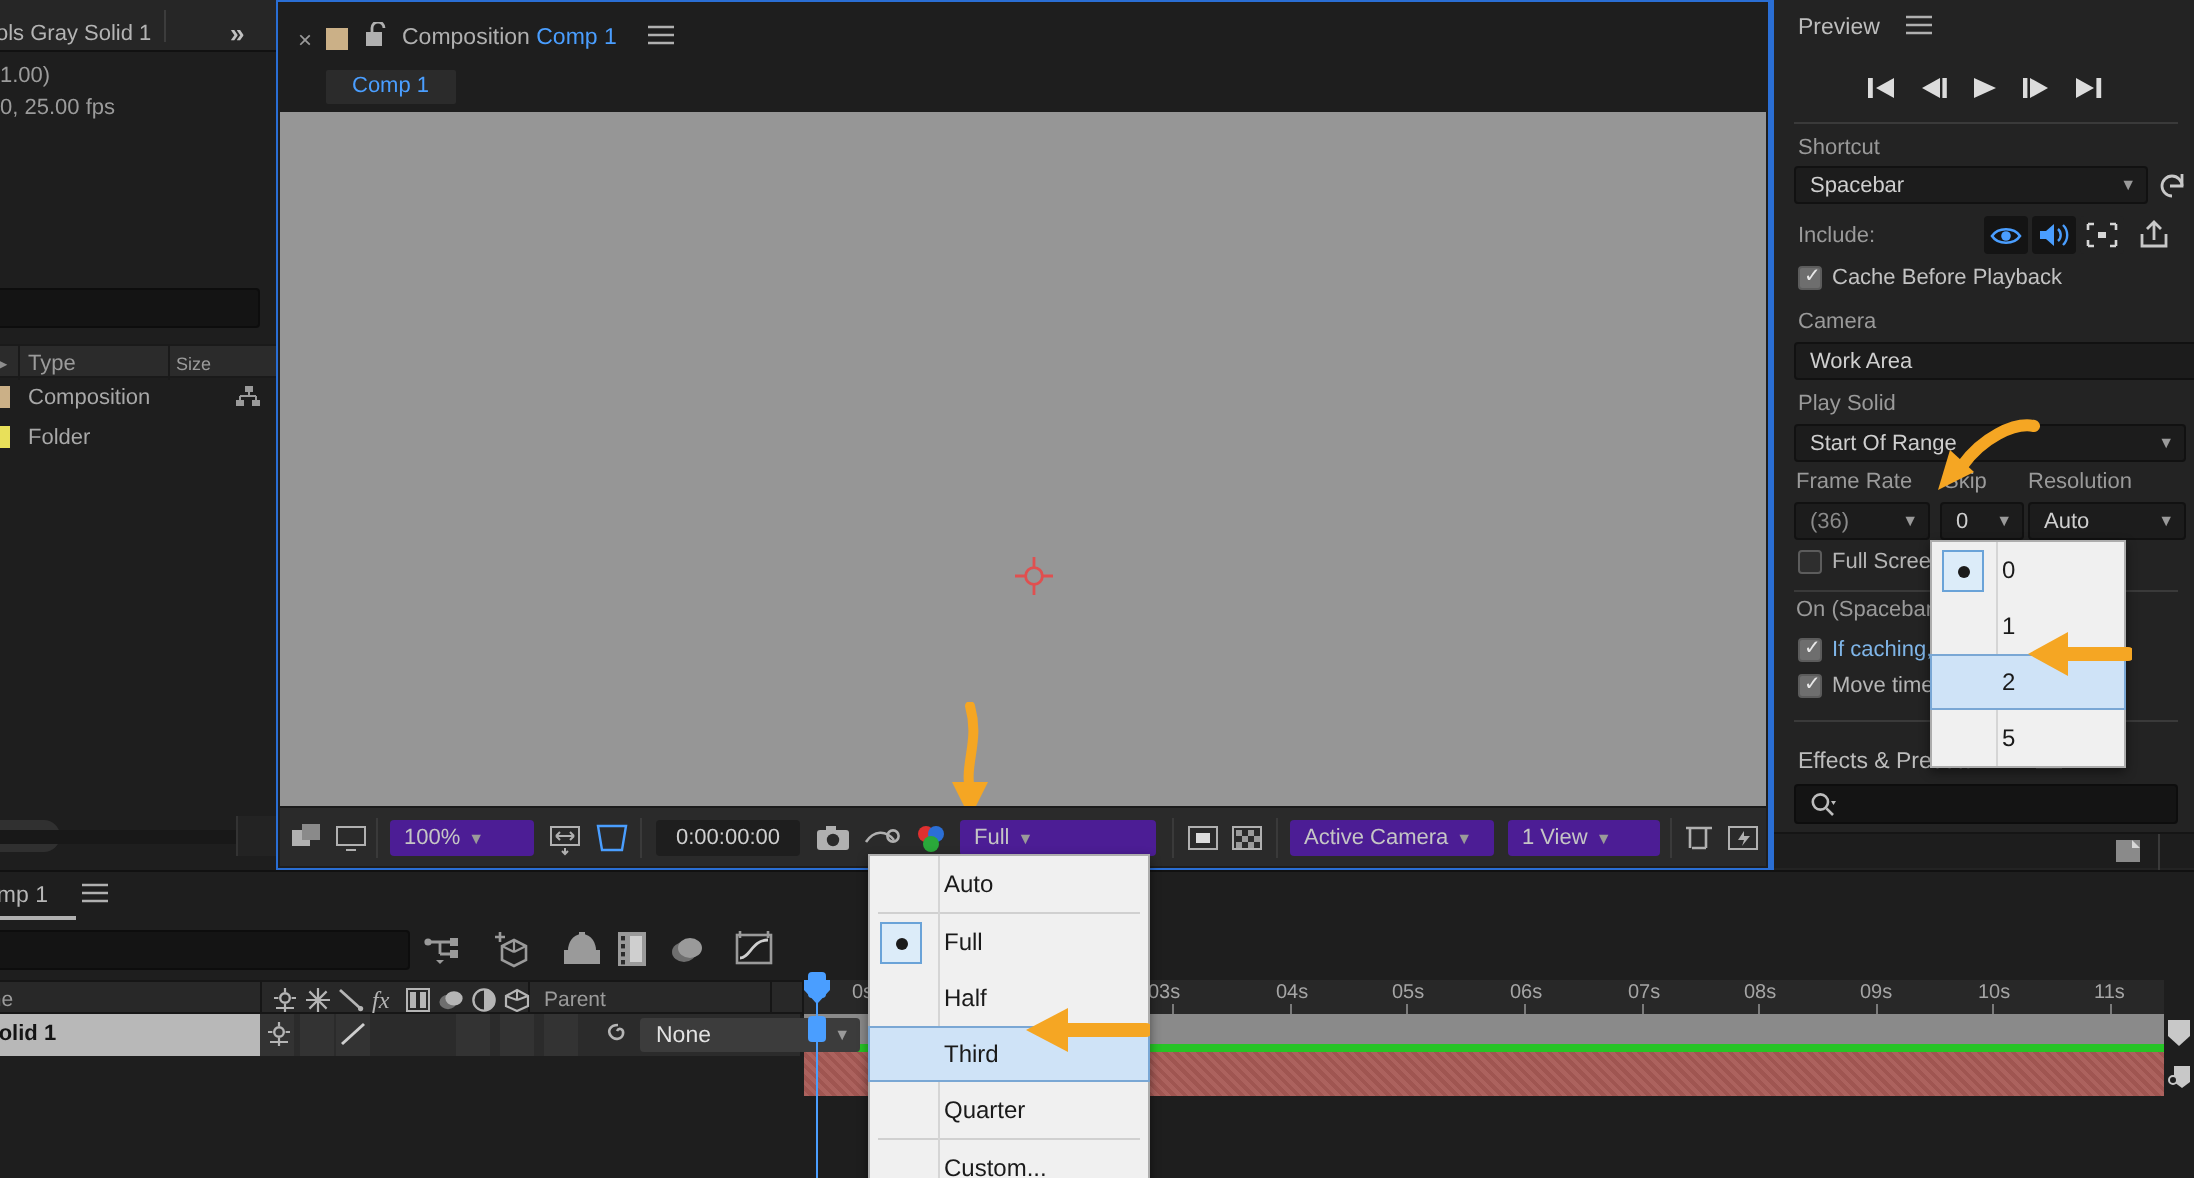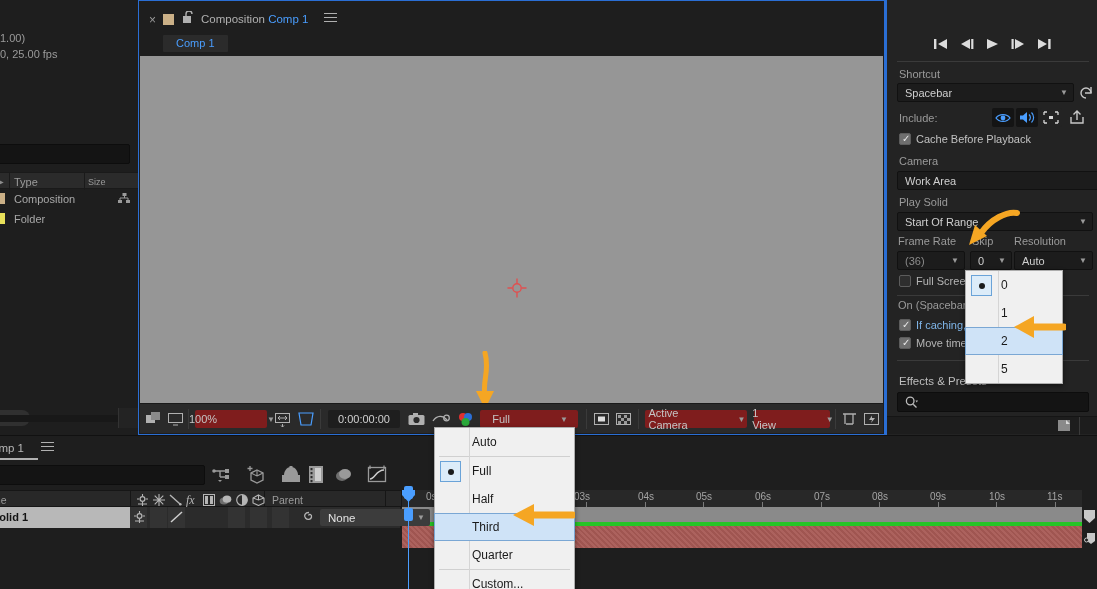--- a/index.html
+++ b/index.html
@@ -55,22 +55,22 @@
   .anchor { position:absolute; left:366px; top:221px; }
   .arrow-down { position:absolute; left:330px; top:295px; }
 
   .comp-toolbar { position:absolute; left:1px; top:402px; width:743px; height:30px;
                   background:#2a2a2a; border-top:1px solid #1a1a1a; }
   .ct-item { position:absolute; top:0; height:30px; display:flex; align-items:center; }
   .ct-sep { position:absolute; top:5px; width:1px; height:20px; background:#3a3a3a; }
   .ct-txt { color:#c5c5c5; font-size:11px; }
   .ct-field { background:#1e1e1e; border-radius:2px; height:18px; display:flex; align-items:center;
               padding:0 6px; color:#cfcfcf; }
-  .ct-sel { background:#7f1d1d; border-radius:2px; height:18px; display:flex; align-items:center;
-            justify-content:center; padding:0 5px 0 7px; color:#cfcfcf;gap:46px; }
+  .ct-sel { background:#4c1d95; border-radius:2px; height:18px; display:flex; align-items:center;
+            justify-content:flex-start; padding:0 5px 0 7px; color:#cfcfcf; }
   .caret { color:#9a9a9a; font-size:8px; margin-left:4px; }
 
   
   .right-panel { position:absolute; left:885px; top:0; width:212px; height:435px; background:#232323;
                  border-left:2px solid #2a6ed4; }
   .rp-head { position:absolute; left:0; top:0; width:210px; height:26px; }
   .rp-head .t { position:absolute; left:12px; top:8px; color:#bdbdbd; font-size:11.5px; }
   .rp-head .m { position:absolute; left:66px; top:7px; }
   .rp-transport { position:absolute; left:0; top:32px; width:210px; height:24px;
                   display:flex; align-items:center; justify-content:center; gap:12px;}
@@ -148,20 +148,25 @@
   .menu-skip .gutter { left:32px; }
 
   .ann-arrow { position:absolute; z-index:60; pointer-events:none; }
 </style>
 </head>
 <body>
 
 <div id="root">
 
   <div class="left-panel">
+    <div class="lp-tabbar">
+      <span class="lp-tabtext">ols Gray Solid 1</span>
+      <div class="lp-divider"></div>
+      <span class="lp-chev">»</span>
+    </div>
     <div class="lp-info">
       <div>1.00)</div>
       <div>0, 25.00 fps</div>
     </div>
     <div class="lp-search"></div>
     <div class="lp-colhdr">
       <span class="arr">▶</span>
       <span class="c1">Type</span>
       <span class="c2">Size</span>
       <div class="sep" style="left:9px"></div>
@@ -334,20 +339,26 @@
             <circle cx="7.5" cy="7.5" r="6.5" stroke="#b0b0b0" fill="none" stroke-width="1.3"></circle>
             <path d="M7.5 1 A6.5 6.5 0 0 1 13 9 L7.5 7.5 Z" fill="#b0b0b0"></path>
             <path d="M7.5 14 A6.5 6.5 0 0 1 2 6 L7.5 7.5 Z" fill="#b0b0b0"></path>
           </svg>
       </div>
       <div class="ct-item" style="left:820px; color:#4a9eff; font-size:11px">+0.0</div>
     </div>
   </div>
 
   <div class="right-panel">
+    <div class="rp-head">
+      <span class="t">Preview</span>
+      <svg class="m" width="13" height="11" viewBox="0 0 13 11">
+        <path d="M0 1.5h13M0 5.5h13M0 9.5h13" stroke="#b0b0b0" stroke-width="1.2"></path>
+      </svg>
+    </div>
 
     <div class="rp-transport">
       <svg width="14" height="12" viewBox="0 0 14 12">
         <rect x="0" y="1" width="2.4" height="10" fill="#dcdcdc"></rect>
           <path d="M13 1 L4 6 L13 11 Z" fill="#dcdcdc"></path>
         </svg>
       <svg width="14" height="12" viewBox="0 0 14 12">
         <path d="M10 1 L1 6 L10 11 Z" fill="#dcdcdc"></path>
           <rect x="11.2" y="1" width="2.2" height="10" fill="#dcdcdc"></rect>
         </svg>

